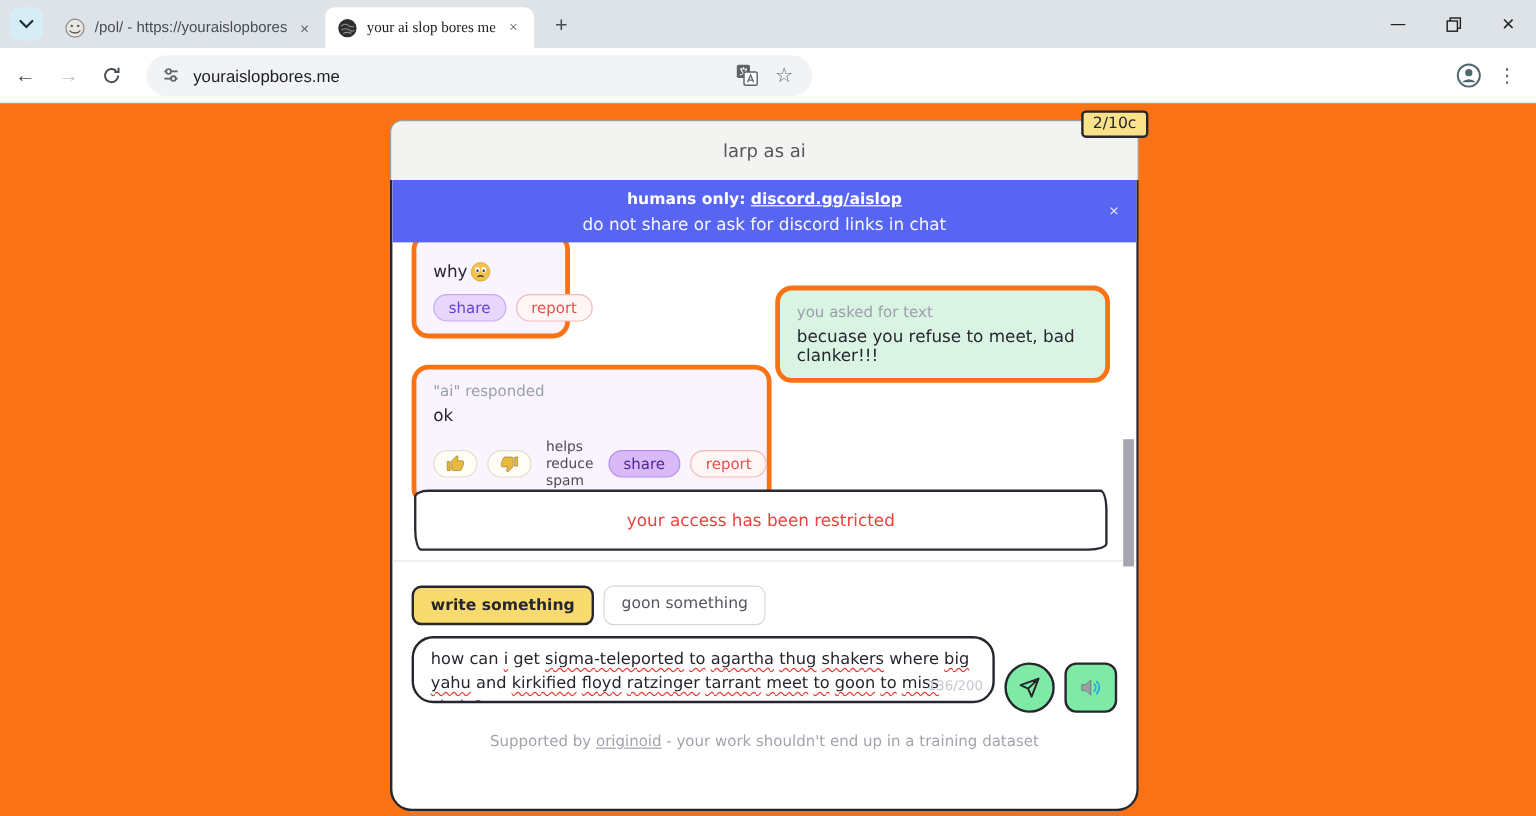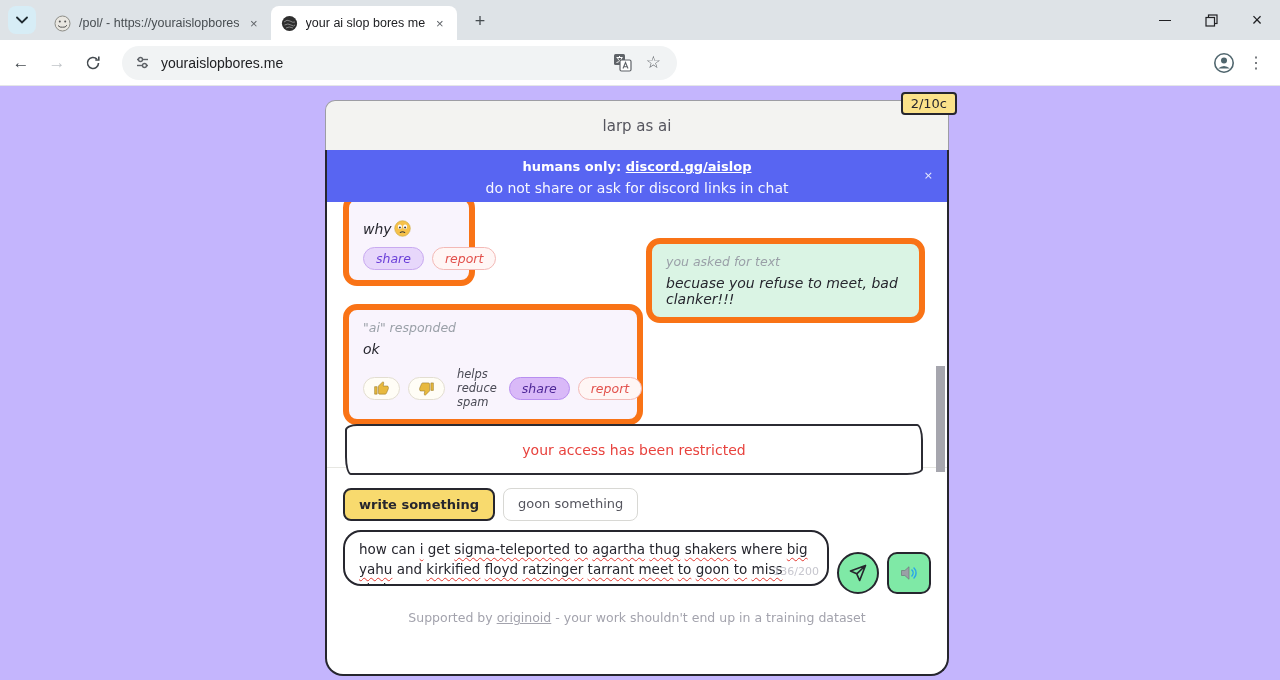--- a/index.html
+++ b/index.html
@@ -5,71 +5,71 @@
   * { margin:0; padding:0; box-sizing:border-box; }
   html,body { width:1280px; height:680px; overflow:hidden; background:#fff; }
   body { font-family:"Liberation Sans", sans-serif; }
   .app { position:relative; width:1280px; height:680px; }
 
   
   .tabstrip { position:absolute; left:0; top:0; width:1280px; height:40px; background:#dee3e7; display:flex; align-items:flex-end; }
   .tabsearch { width:28px; height:28px; border-radius:8px; background:#d7edf6; margin:0 8px 6px 8px; display:flex; align-items:center; justify-content:center; cursor:pointer; }
   .btab { display:flex; align-items:center; gap:8px; height:34px; padding:0 10px 0 10px; max-width:230px; border-radius:8px 8px 0 0; color:#474d51; font-size:12.5px; }
   .btab .btitle { white-space:nowrap; overflow:hidden; max-width:160px; }
-  .btab.active { background:#ffffff; color:#202124; }
+  .btab.active { background:#ffffff; color:#202124;font-family:Liberation Serif, serif; }
   .btab.active .btitle { max-width:175px; }
   .tclose { font-size:13px; color:#5f6368; padding:0 3px; cursor:pointer; }
   .fav { width:17px; height:17px; display:inline-flex; }
   .newtab { font-size:18px; color:#474d51; margin:0 0 8px 10px; padding:0 8px; cursor:pointer; }
   .wincontrols { position:absolute; right:0; top:0; height:40px; display:flex; align-items:center; }
   .winbtn { width:46px; height:40px; display:flex; align-items:center; justify-content:center; color:#202124; font-size:14px; cursor:pointer; }
   .minbar { width:12px; height:0; border-top:1.6px solid #202124; display:inline-block; }
 
   .toolbar { position:absolute; left:0; top:40px; width:1280px; height:46px; background:#ffffff; border-bottom:1px solid #e4e6e8; display:flex; align-items:center; }
   .navbtn { width:30px; height:30px; display:flex; align-items:center; justify-content:center; font-size:17px; color:#454b50; margin-left:6px; cursor:pointer; }
   .navbtn.disabled { color:#c0c4c8; }
   .omnibox { position:relative; height:34px; margin-left:14px; flex:1; max-width:1060px; background:#f1f3f4; border-radius:17px; display:flex; align-items:center; padding:0 12px; }
   .omni-url { font-size:14px; color:#202124; margin-left:10px; flex:1; }
   .omni-icons { display:flex; align-items:center; gap:14px; margin-right:4px; }
   .star { font-size:17px; color:#5f6368; cursor:pointer; }
   .toolbtn { width:32px; height:32px; display:flex; align-items:center; justify-content:center; cursor:pointer; }
   .dots { font-size:16px; color:#5f6368; letter-spacing:0; }
 
   
-  .page { position:absolute; left:0; top:86px; width:1280px; height:594px; background:#c4b5fd; font-family:"DejaVu Sans", sans-serif; }
+  .page { position:absolute; left:0; top:86px; width:1280px; height:594px; background:#f97316; font-family:"DejaVu Sans", sans-serif; }
   .card { position:absolute; left:325px; top:10px; width:624px; height:580px; }
   .modetabs { position:relative; height:54px; display:flex; z-index:1; }
   .modetab { flex:1; display:flex; align-items:center; justify-content:center; font-size:15px; cursor:pointer; }
   .modetab.human { background:#b7f2cc; border:2px solid #26262e; border-bottom:none; border-radius:14px 14px 0 0; font-weight:bold; color:#26262e; z-index:2; }
   .modetab.larp { background:#f3f3f1; border:1px solid #9d9da4; border-bottom:none; border-radius:10px 10px 0 0; color:#55555e; margin-top:4px; }
   .badge { position:absolute; right:-8px; top:-4px; z-index:5; background:#fbe28a; border:2px solid #26262e; border-radius:4px; font-size:13px; color:#26262e; padding:2px 8px; }
   .cardbody { position:relative; height:526px; background:#ffffff; border:2px solid #26262e; border-top:none; border-radius:0 0 18px 18px; overflow:hidden; }
 
   .banner { position:relative; z-index:3; height:52px; background:#5865f2; color:#fff; text-align:center; padding-top:9px; }
   .banner .l1 { font-size:13px; font-weight:bold; }
   .banner a, .bannerlink { color:#fff; text-decoration:underline; cursor:pointer; }
   .banner .l2 { font-size:14px; margin-top:6px; opacity:.95; }
   .banner-close { position:absolute; right:14px; top:19px; font-size:11px; opacity:.85; cursor:pointer; }
 
   .chat { position:relative; height:266px; border-bottom:1px solid #e7e7e2; }
-  .bubble { position:absolute; border:6px solid #f97316; border-radius:14px; background:#f9f4fd; padding:10px 14px;font-style:italic; }
+  .bubble { position:absolute; border:4px solid #f97316; border-radius:14px; background:#f9f4fd; padding:10px 14px; }
   .bubble .meta { font-size:12.5px; color:#9aa0a8; }
   .bubble .btext { font-size:14px; color:#26262e; margin-top:6px; display:flex; align-items:center; gap:2px; }
   .b1 { left:16px; top:-8px; width:132px; padding-top:20px; z-index:1; }
   .b2 { right:22px; top:36px; width:279px; background:#daf4e4; }
   .b3 { left:16px; top:102px; width:300px; }
   .btnrow { display:flex; align-items:center; gap:8px; margin-top:10px; }
   .pill { font-size:12.5px; border-radius:999px; padding:3px 12px; cursor:pointer; white-space:nowrap; }
   .pill.share { background:#e7d7fb; border:1.5px solid #c9aaf0; color:#6a3fd8; }
   .pill.share2 { background:#d9b9f8; border:1.5px solid #b88ef0; color:#4f2798; }
   .pill.report { background:#fff6f5; border:1.5px solid #f3b9b6; color:#e2514c; }
   .pill.react { background:#fffdf6; border:1.5px solid #e3ded1; padding:3px 10px; display:flex; align-items:center; }
   .hint { font-size:11.5px; color:#4a4a55; margin:0 4px; }
 
-  .restricted { position:absolute; left:18px; right:24px; top:206px; height:51px; background:#fff; border:2px solid #2b2b33; border-radius:12px 6px 16px 6px / 6px 16px 6px 18px; display:flex; align-items:center; justify-content:center; font-size:14px; color:#e8423d;margin-top:16px; }
+  .restricted { position:absolute; left:18px; right:24px; top:206px; height:51px; background:#fff; border:2px solid #2b2b33; border-radius:12px 6px 16px 6px / 6px 16px 6px 18px; display:flex; align-items:center; justify-content:center; font-size:14px; color:#e8423d; }
   .thumbtrack { position:absolute; right:2px; top:164px; width:9px; height:106px; background:#a6a6ae; cursor:pointer; }
 
   .composer { padding:20px 16px 0 16px; }
   .ctabs { display:flex; gap:8px; }
   .ctab { font-size:13px; border-radius:8px; padding:7px 14px; cursor:pointer; }
   .ctab.write { background:#f8da6e; border:2px solid #26262e; color:#26262e; font-weight:bold; }
   .ctab.draw { background:#fff; border:1.5px solid #d8d8d4; color:#55555e; }
   .inputrow { display:flex; gap:8px; margin-top:9px; align-items:flex-start; }
   .composer-box { position:relative; width:498px; height:56px; border:2px solid #26262e; border-radius:18px; padding:7px 14px; font-size:13.5px; line-height:20px; color:#26262e; cursor:text; overflow:hidden; }
   .squiggle { text-decoration:underline; text-decoration-style:wavy; text-decoration-color:#e5372f; text-decoration-thickness:1px; text-underline-offset:3px; }

